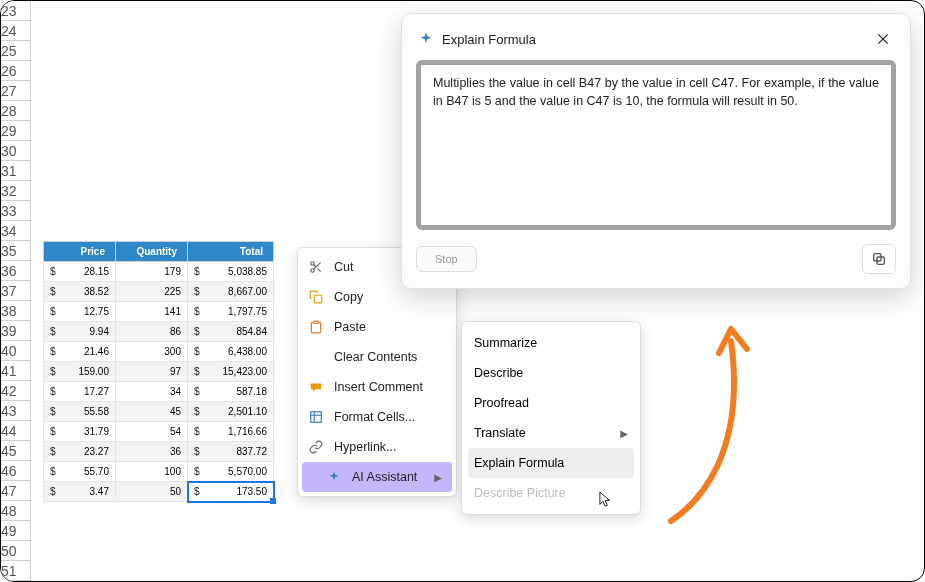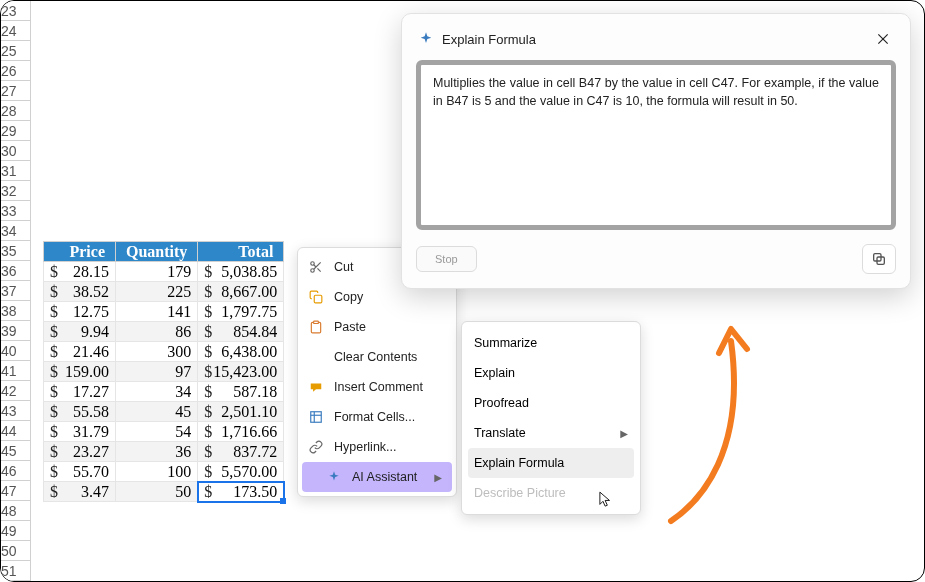--- a/index.html
+++ b/index.html
@@ -31,22 +31,21 @@
     border-right: 1px solid #d0d0d0;
     background: #fff;
     font-size: 14px;
   }
   
   .sheet {
     position: absolute;
     left: 42px;
     top: 240px; 
     border-collapse: collapse;
-    font-size: 16px;
-    font-family: Liberation Serif, serif;
+    font-size: 10px;
   }
   .sheet th {
     background: #2e87c8;
     color: #fff;
     font-weight: 600;
     height: 20px;
     text-align: right;
     padding: 0 10px;
     border: 1px solid #d0d0d0;
   }
@@ -392,21 +391,21 @@
     <span class="lbl">AI Assistant</span>
     <span class="arrow">▶</span>
   </div>
 </div>
 
 <div class="sub-menu">
   <div class="mi">
     <span class="lbl">Summarize</span>
   </div>
   <div class="mi">
-    <span class="lbl">Explain</span>
+    <span class="lbl">Describe</span>
   </div>
   <div class="mi">
     <span class="lbl">Proofread</span>
   </div>
   <div class="mi">
     <span class="lbl">Translate</span>
     <span class="arrow">▶</span>
   </div>
   <div class="mi hover">
     <span class="lbl">Explain Formula</span>

